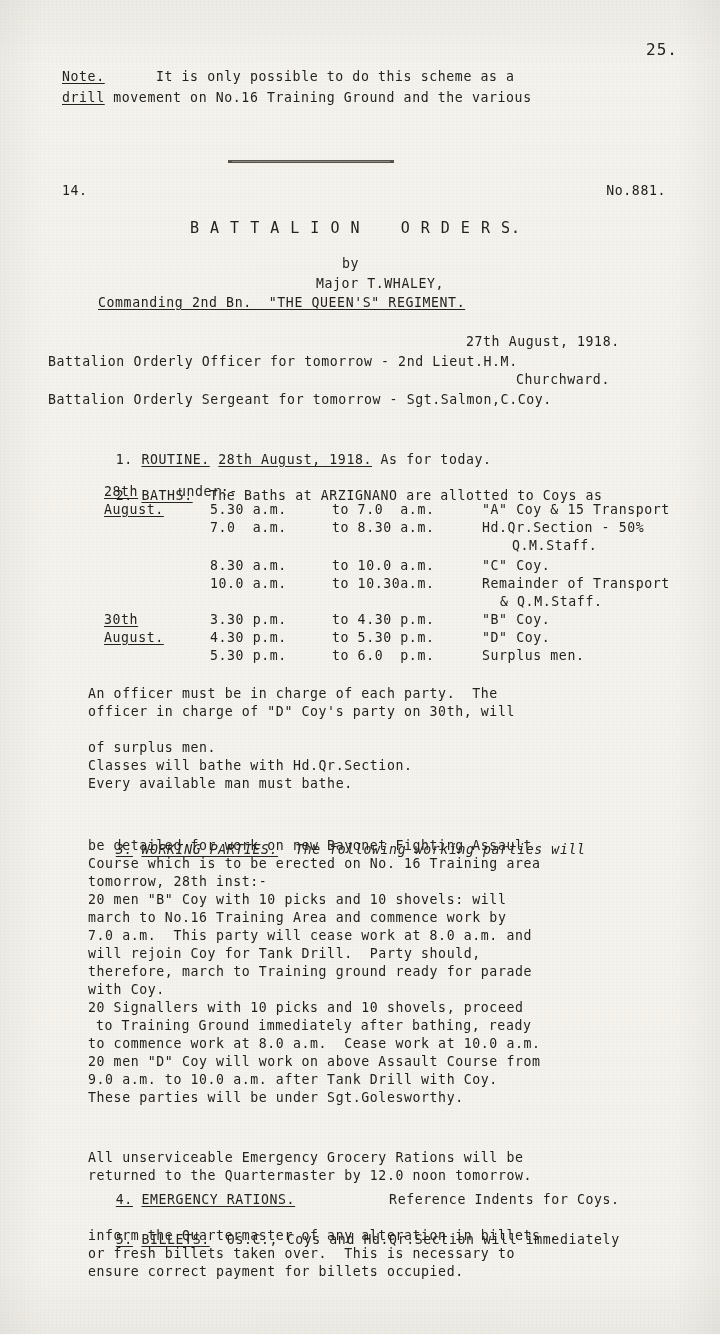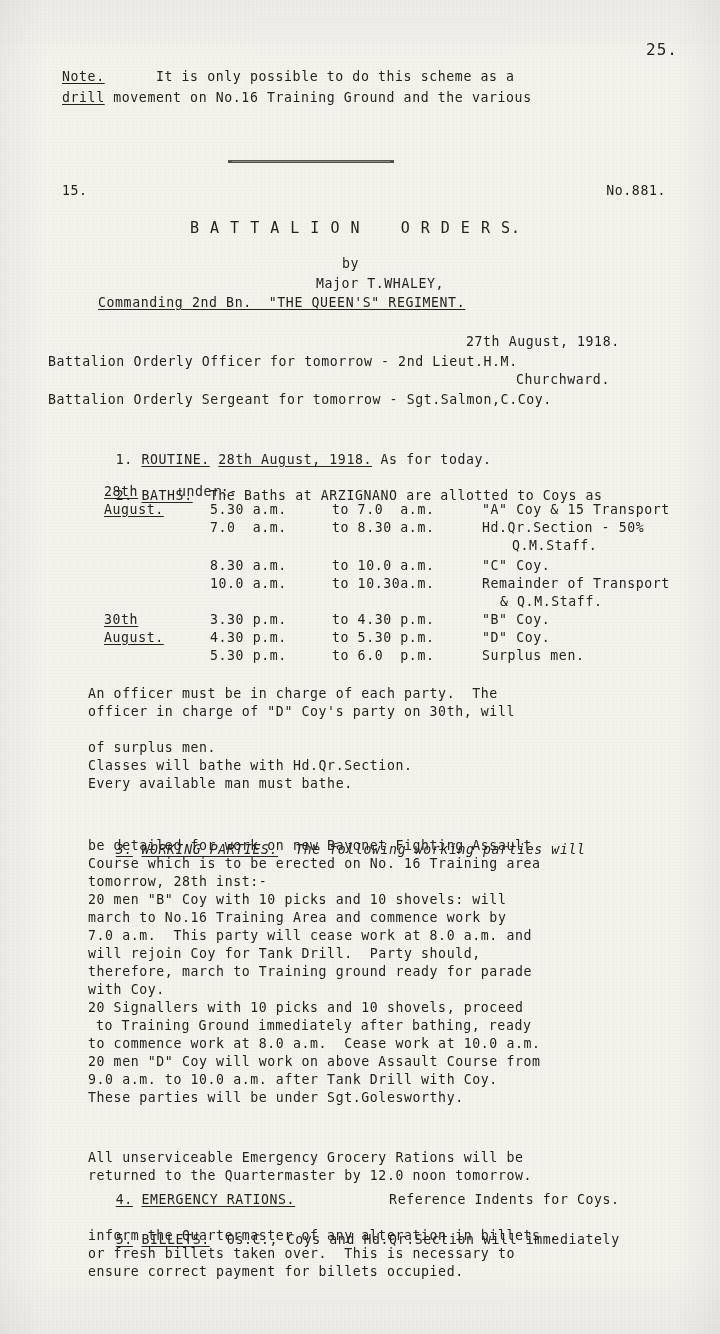--- a/index.html
+++ b/index.html
@@ -78,21 +78,21 @@
 
   <div class="pg-num">25.</div>
 
   <div class="blk" style="top:66px; left:62px;">
     <div class="line"><span class="txt u" style="position:relative;">Note.</span><span class="txt" style="position:relative;">      </span><span class="txt" style="position:relative;">It is only possible to do this scheme as a</span></div>
     <div class="line" style="margin-top:2px;"><span class="txt" style="position:relative;"><span class="u">drill</span></span><span class="txt" style="position:relative;"> movement on No.16 Training Ground and the various</span></div>
   </div>
 
   <div class="rule" style="top:160px; left:228px; width:166px;"></div>
 
-  <div class="txt" style="top:183px; left:62px;">15.</div>
+  <div class="txt" style="top:183px; left:62px;">14.</div>
   <div class="txt" style="top:183px; right:54px;">No.881.</div>
 
   <div class="txt" style="top:220px; left:190px; font-size:15px; letter-spacing:1px;">B A T T A L I O N    O R D E R S.</div>
 
   <div class="txt" style="top:256px; left:342px;">by</div>
   <div class="txt" style="top:276px; left:316px;">Major T.WHALEY,</div>
   <div class="txt u" style="top:295px; left:98px;">Commanding 2nd Bn.  "THE QUEEN'S" REGIMENT.</div>
 
   <div class="txt" style="top:334px; left:466px;">27th August, 1918.</div>
   <div class="txt" style="top:354px; left:48px;">Battalion Orderly Officer for tomorrow - 2nd Lieut.H.M.</div>

